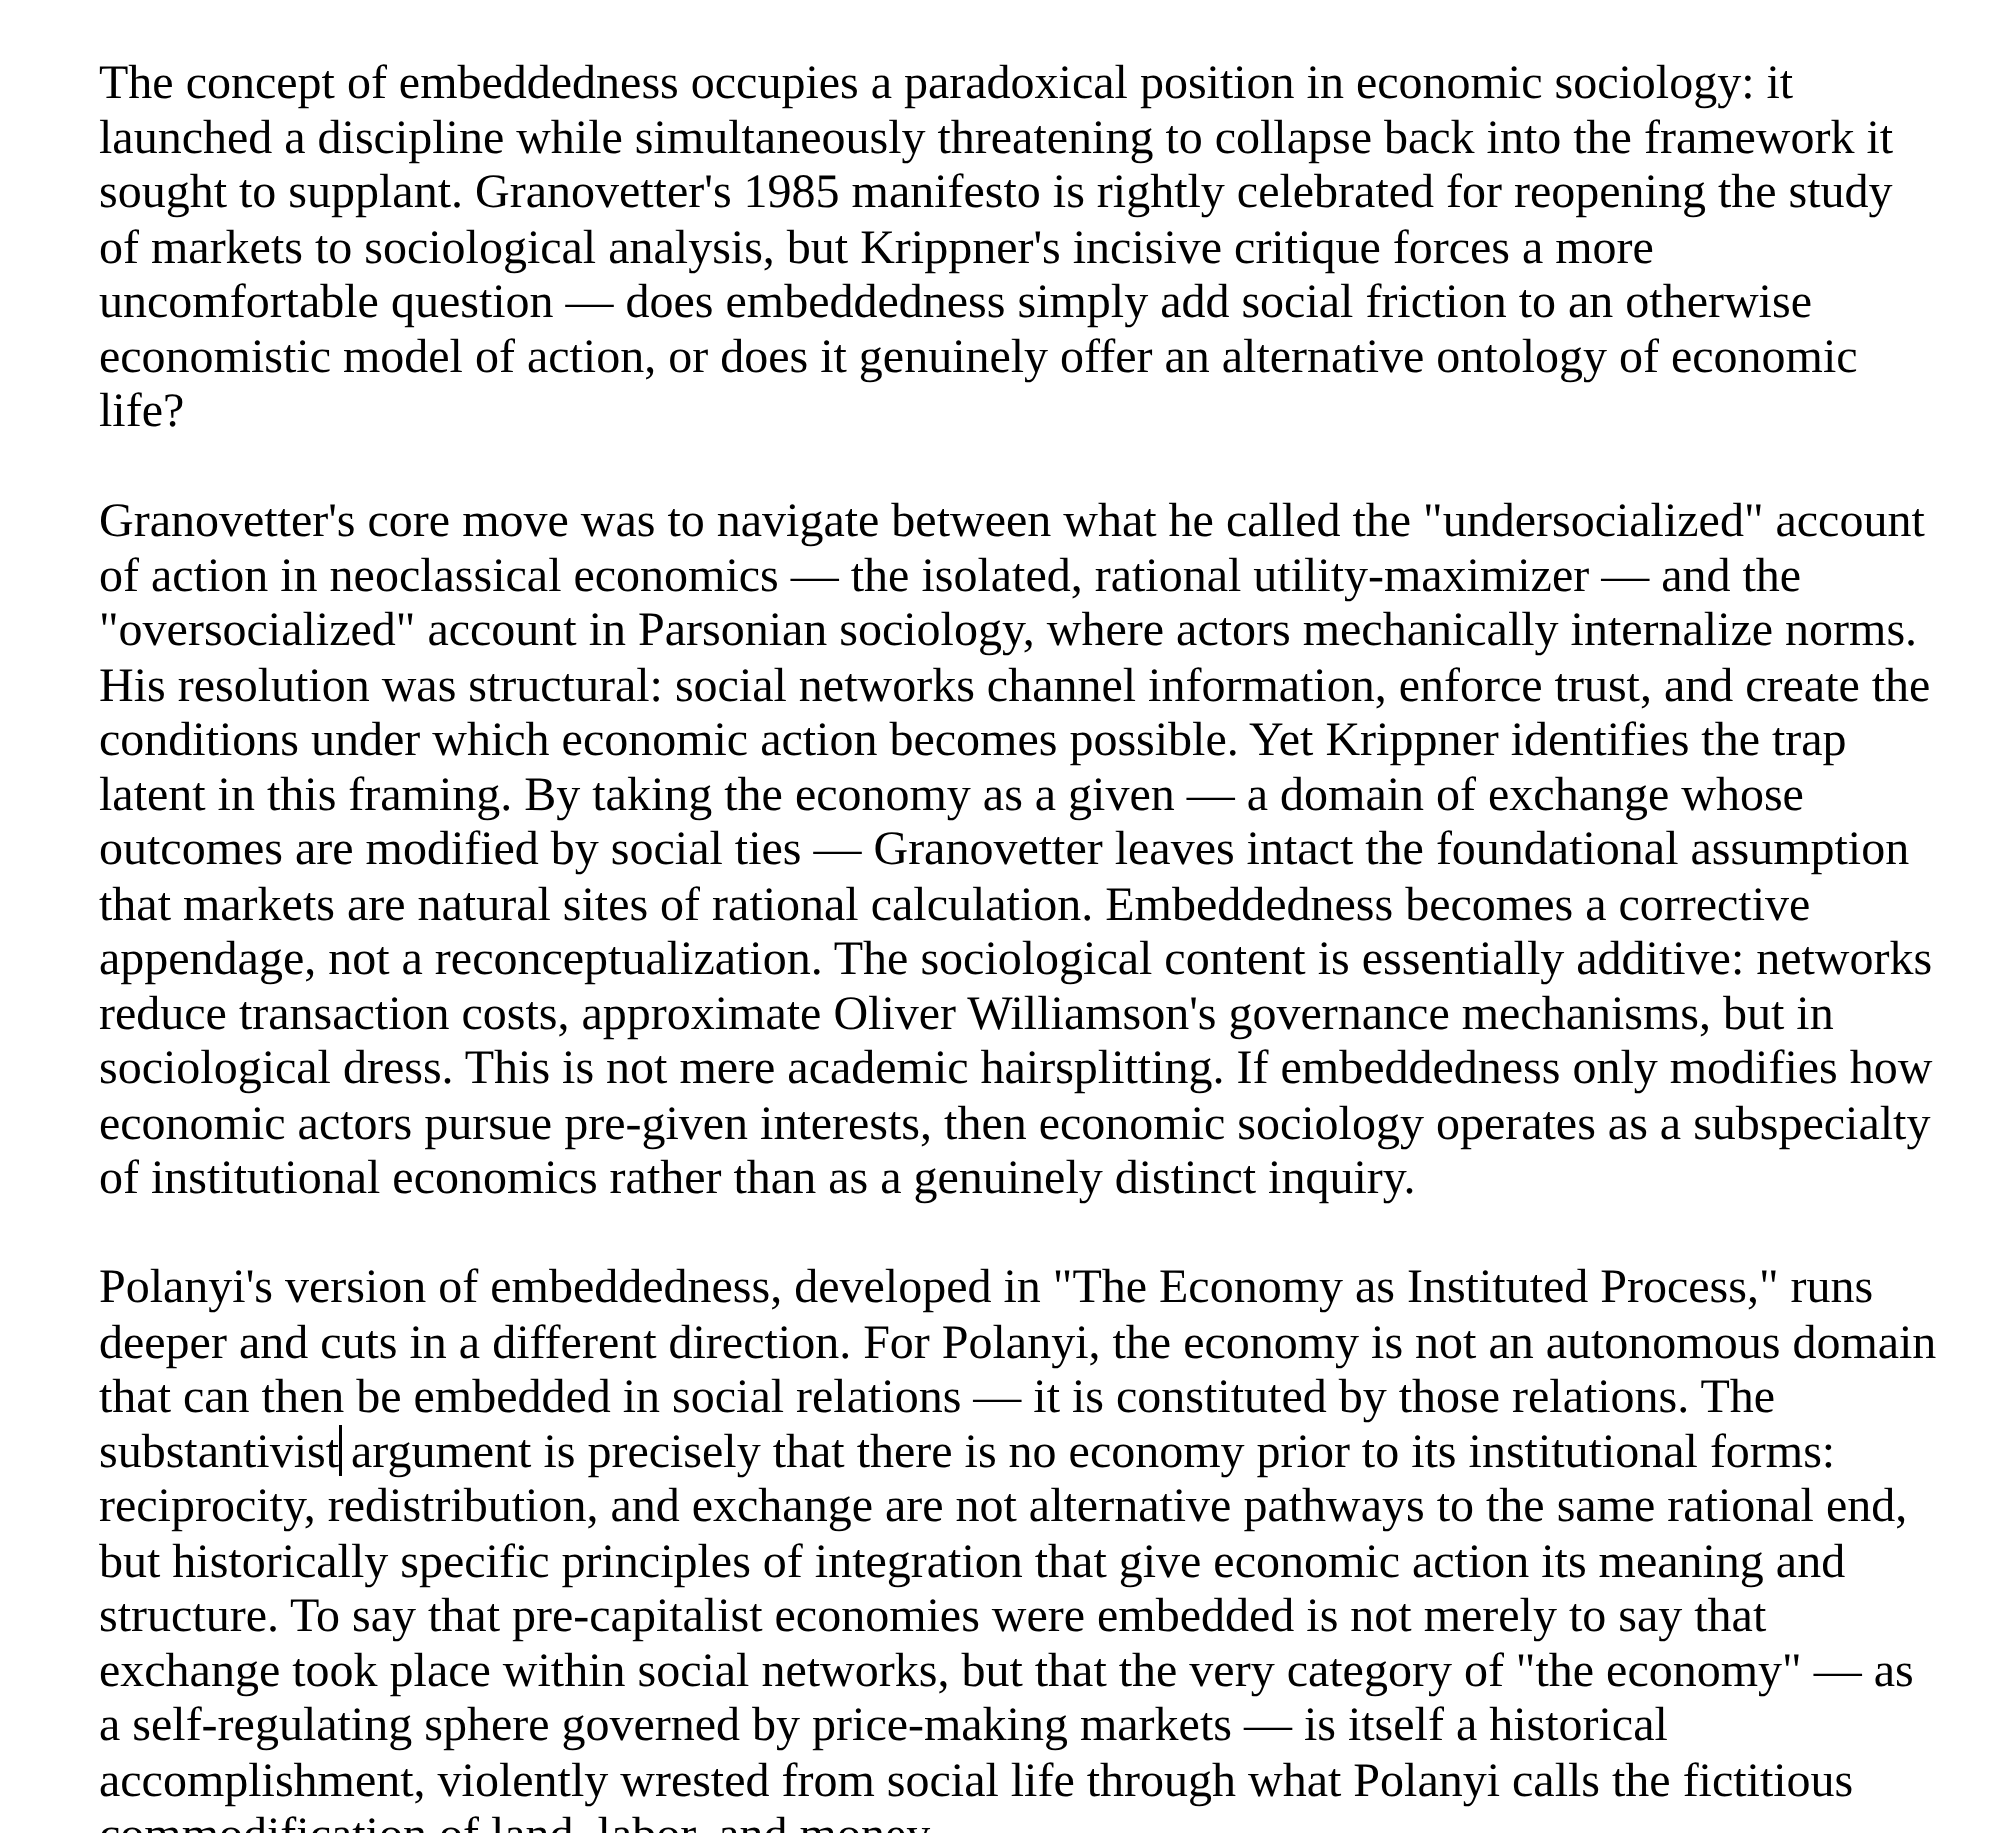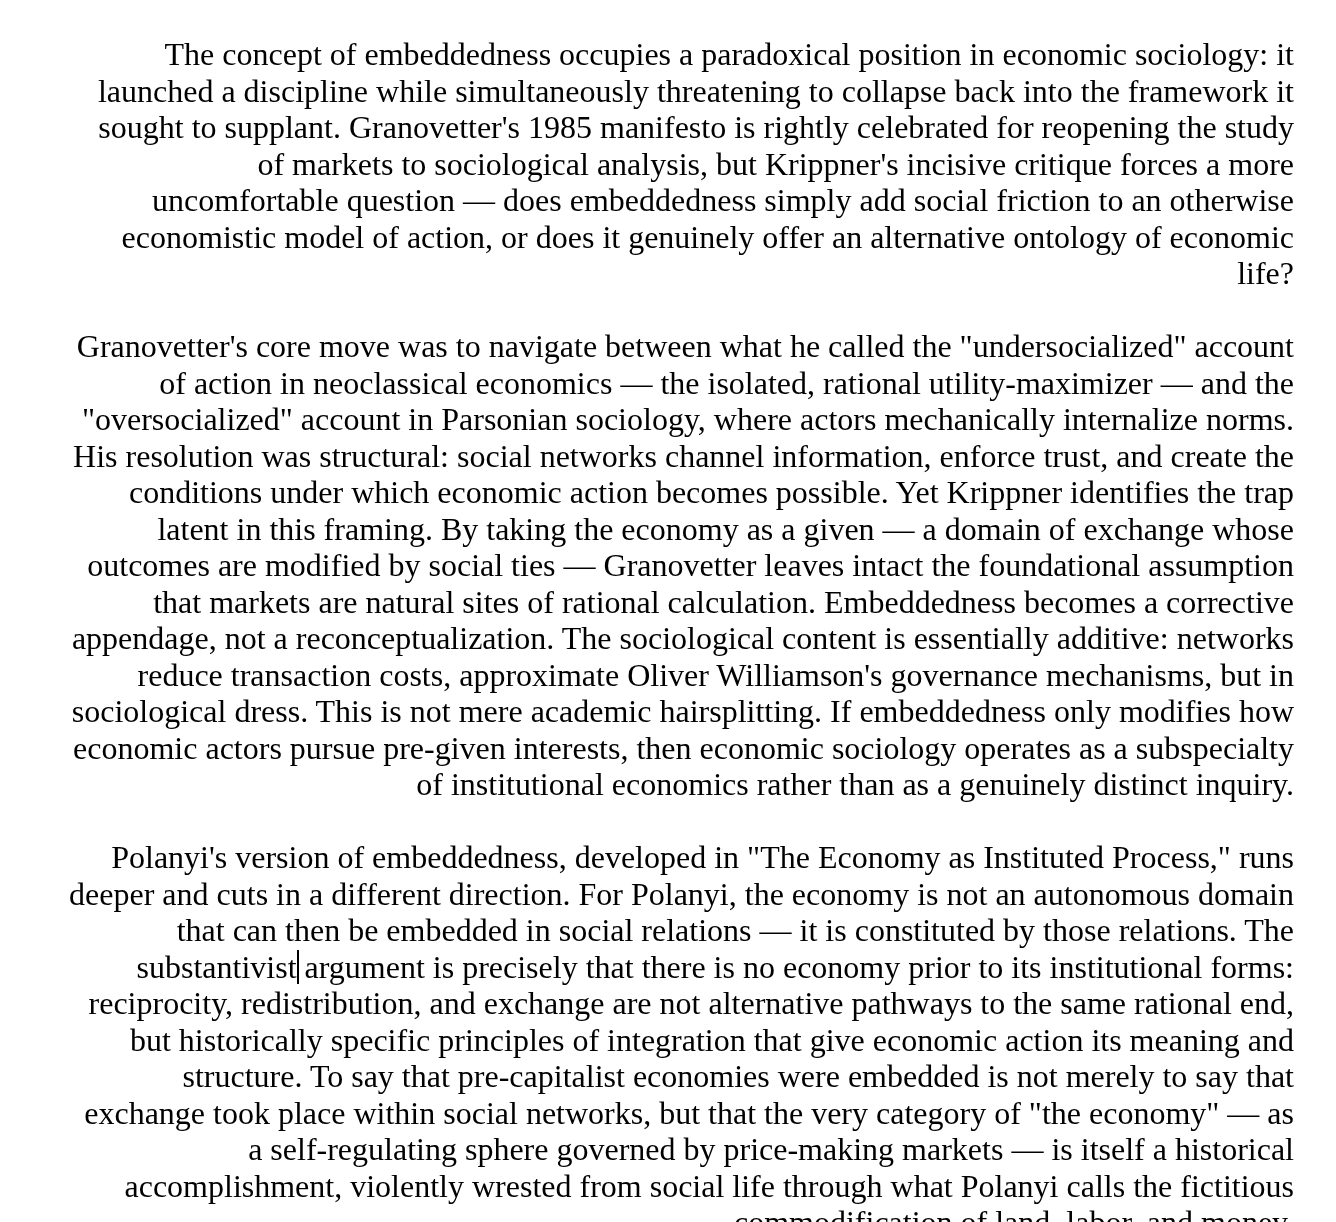--- a/index.html
+++ b/index.html
@@ -24,21 +24,20 @@
     font-family: "Liberation Serif", "DejaVu Serif", serif;
     font-size: 32px;
     line-height: 36.5px;
     color: #000000;
     font-kerning: normal;
   }
   .para {
     margin: 0 0 36.5px 0;
     white-space: normal;
     word-spacing: normal;
-    text-align: right;
   }
   .para:last-child {
     margin-bottom: 0;
   }
   .caret {
     display: inline-block;
     width: 2px;
     height: 34px;
     margin-right: -2px;
     vertical-align: -6px;

